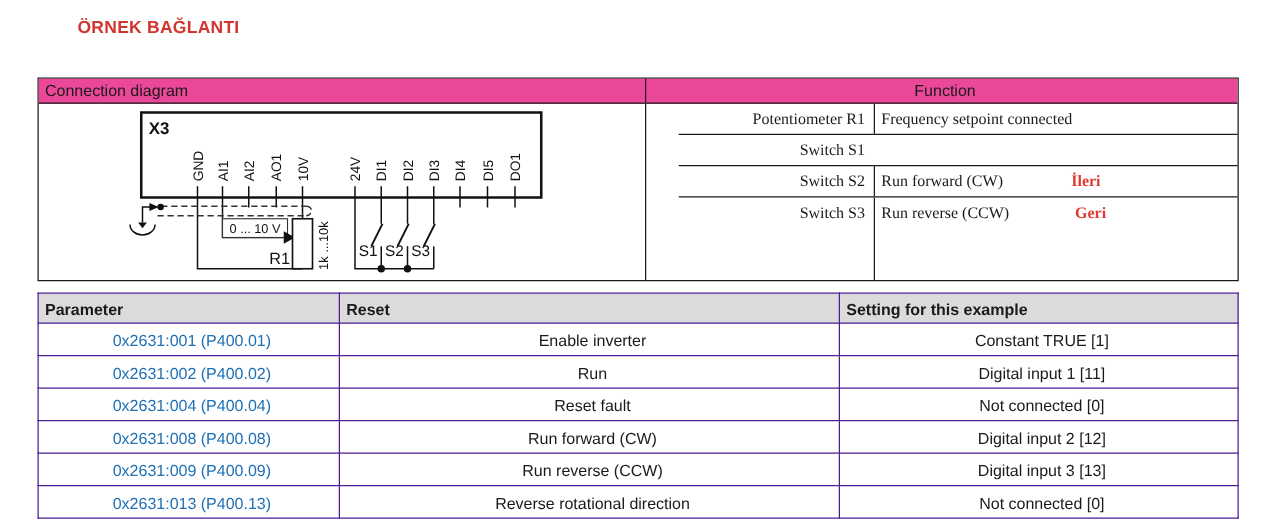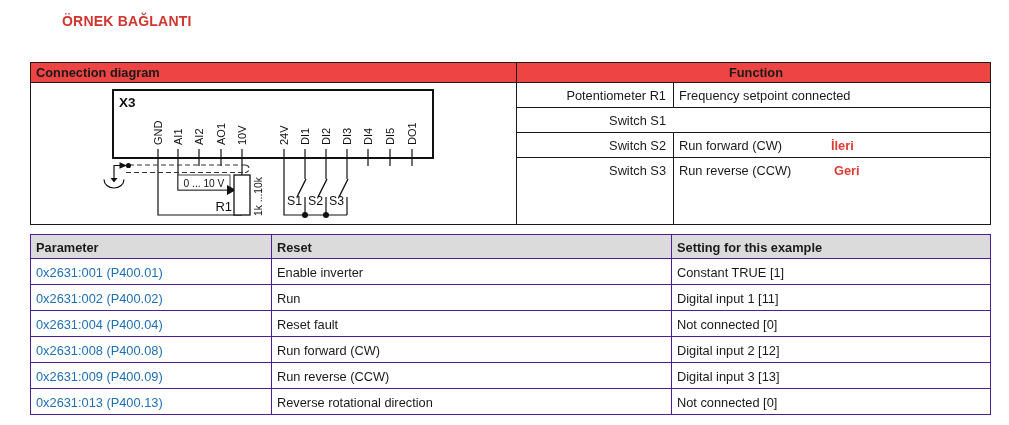--- a/index.html
+++ b/index.html
@@ -11,44 +11,44 @@
     position:absolute; left:62px; top:13px;
     font-size:14px; font-weight:bold; color:#d2342e; letter-spacing:0.2px;
   }
 
   
   .tbl1 {
     position:absolute; left:30px; top:62px; width:961px; height:163px;
     border:1.6px solid #1a1a1a; box-sizing:border-box;
     display:flex; flex-direction:column; font-size:12.8px;
   }
-  .tbl1-head { display:flex; height:19px; background:#ef4444; border-bottom:1.3px solid #1a1a1a; font-weight:bold; }
+  .tbl1-head { display:flex; height:19px; background:#ec4899; border-bottom:1.3px solid #1a1a1a; font-weight:normal; }
   .tbl1-head .h1 { width:486px; border-right:1.3px solid #1a1a1a; box-sizing:border-box; padding:2px 0 0 5px; }
   .tbl1-head .h2 { flex:1; padding:2px 0 0 5px;text-align:center; }
-  .tbl1-body { display:flex; flex:1; min-height:0; }
+  .tbl1-body { display:flex; flex:1; min-height:0;gap:26px; }
   .diagram-cell { width:486px; border-right:1.3px solid #1a1a1a; box-sizing:border-box; position:relative; }
   .function-cell { flex:1; display:flex; flex-direction:column; }
-  .frow { display:flex; height:25px; border-bottom:1px solid #1a1a1a; box-sizing:border-box; }
+  .frow { display:flex; height:25px; border-bottom:1px solid #1a1a1a; box-sizing:border-box;font-family:Liberation Serif, serif; }
   .frow.last { border-bottom:none; flex:1; }
   .fitem { width:156px; text-align:right; padding:5px 7px 0 0; box-sizing:border-box; }
   .fdesc { flex:1; border-left:1px solid #1a1a1a; padding:5px 0 0 5px; position:relative; }
   .fannot { position:absolute; top:5px; color:#e03a33; font-weight:bold; white-space:nowrap; }
 
   
   table.tbl2 {
     position:absolute; left:30px; top:234px; width:961px;
     border-collapse:collapse; font-size:12.8px; table-layout:fixed;
   }
   .tbl2, .tbl2 th, .tbl2 td { border:1px solid #4c1d95; }
   .tbl2 { border:1.6px solid #1a1a1a; }
   .tbl2 th {
     background:#dbdbdb; text-align:left; font-weight:bold;
     height:22px; padding:1px 0 0 5px;
   }
-  .tbl2 td { height:24px; padding:1px 0 0 5px; vertical-align:middle; }
+  .tbl2 td { height:24px; padding:1px 0 0 5px; vertical-align:middle;text-align:center; }
   .col-param { width:241px; }
   .col-name  { width:400px; }
   .td-param  { color:#1f6fb4; }
 
   svg text { font-family:"Liberation Sans", sans-serif; fill:#111; }
 </style>
 </head>
 <body>
 
 <div class="page-title">ÖRNEK BAĞLANTI</div>

